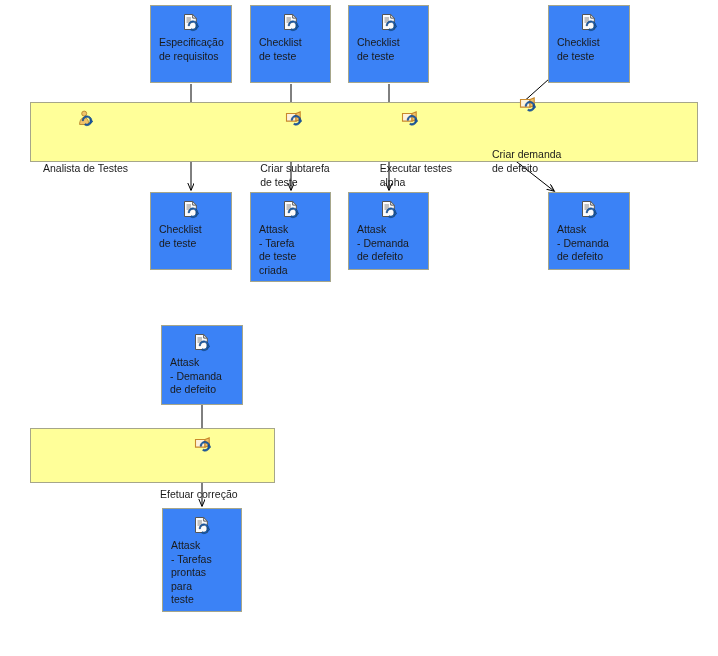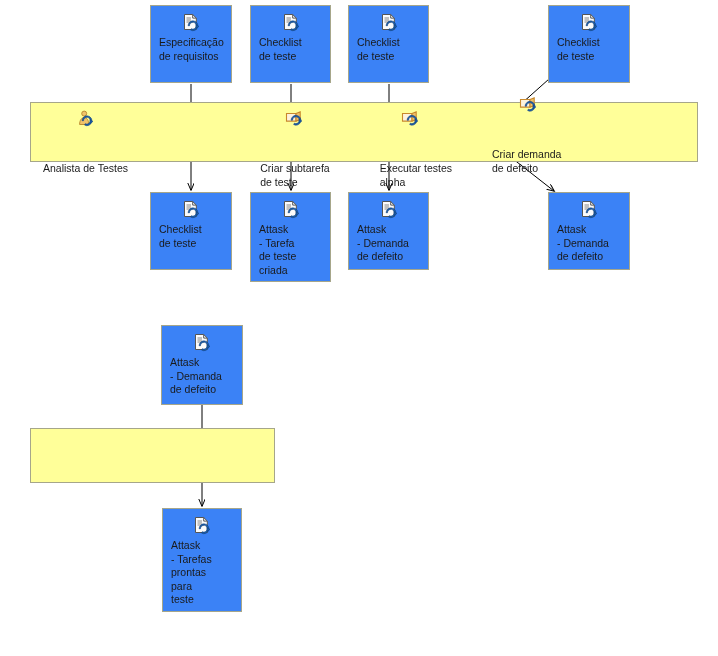--- a/index.html
+++ b/index.html
@@ -354,20 +354,33 @@
           <path d="M7.6,2.2 l2.8,1.8 l-2.8,1.8 z" fill="#1f5fa9" stroke="#0d3f7d" stroke-width="0.5"></path>
         </g>
       </svg>
     </div>
     <div class="label">Attask
 - Demanda
 de defeito</div>
   </div>
 
 
+  <div class="lane-item" style="left:160px; top:436px; width:96px; align-items:flex-start;">
+    <div class="icon-wrap" style="width:88px; display:flex; justify-content:center;">
+      <svg class="ico" width="22" height="18" viewBox="0 0 22 18">
+        <path d="M2.5,3.5 h9.5 v7.6 h-9.5 z" fill="#fdf2dc" stroke="#c8882c" stroke-width="1.1"></path>
+        <path d="M12,3.5 l4.2,-1.6 v7.6 l-4.2,1.6 z" fill="#f2c169" stroke="#c8882c" stroke-width="1.1"></path>
+        <g transform="translate(7.5,7)">
+          <path d="M1,3.2 a3.4,3.4 0 1 1 1.8,3 l-0.6,1.4 a4.9,4.9 0 1 0 -2.6,-4.4 z" fill="#1f5fa9" stroke="#0d3f7d" stroke-width="0.6"></path>
+          <path d="M7.6,2.2 l2.8,1.8 l-2.8,1.8 z" fill="#1f5fa9" stroke="#0d3f7d" stroke-width="0.5"></path>
+        </g>
+      </svg>
+    </div>
+    <div class="label">Efetuar correção</div>
+  </div>
 
   <div class="node" style="left:162px; top:508px; width:80px; height:104px;">
     <div class="icon-wrap">
       <svg class="ico" width="20" height="20" viewBox="0 0 20 20">
         <path d="M3.5,1.5 h8.2 l3.6,3.6 v11.4 h-11.8 z" fill="#fbfbfb" stroke="#555" stroke-width="1"></path>
         <path d="M11.7,1.5 v3.6 h3.6" fill="none" stroke="#555" stroke-width="1"></path>
         <g stroke="#7a7a7a" stroke-width="0.9">
           <line x1="5.5" y1="5" x2="10" y2="5"></line>
             <line x1="5.5" y1="7" x2="10" y2="7"></line>
           <line x1="5.5" y1="9" x2="11.5" y2="9"></line>

